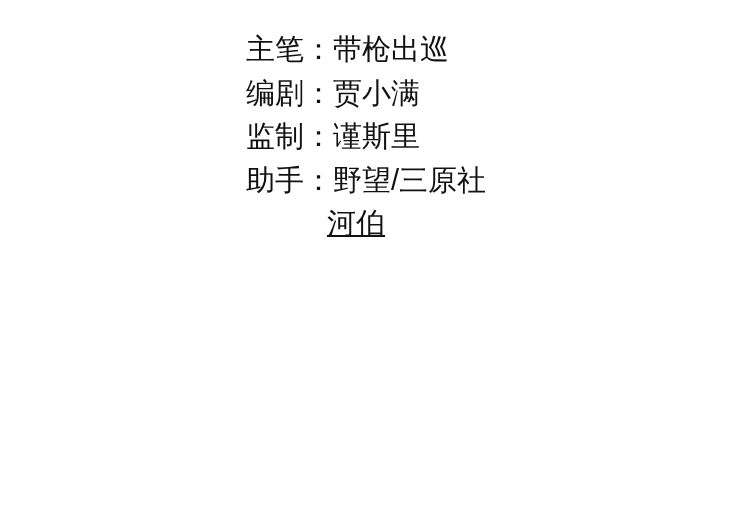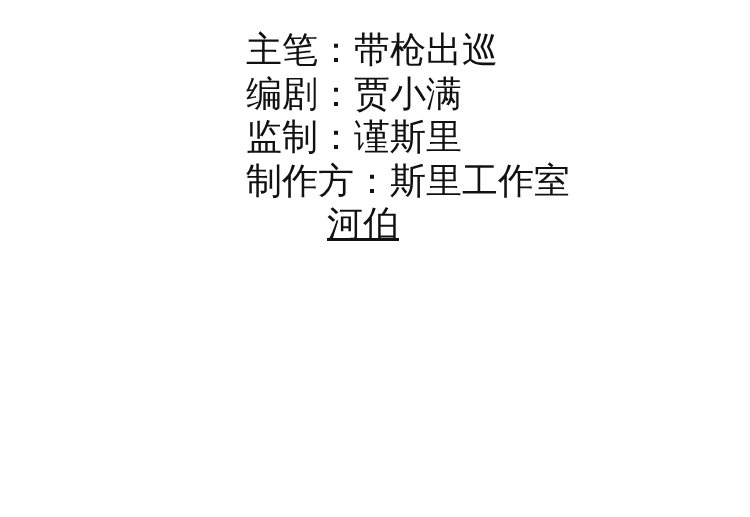--- a/index.html
+++ b/index.html
@@ -12,21 +12,21 @@
     background: #ffffff;
     overflow: hidden;
     position: relative;
     font-family: "Liberation Sans", sans-serif;
   }
   .credits {
     position: absolute;
     left: 246px;
     top: 28px;
     color: #111111;
-    font-size: 36px;
+    font-size: 29px;
     line-height: 43.5px;
     font-weight: 500;
     white-space: nowrap;
   }
   .credit-line {
     height: 43.5px;
   }
   .credit-line.continuation {
     padding-left: 81px; 
     text-decoration: underline;
@@ -42,18 +42,18 @@
   <div class="credit-line">
     <span class="credit-role">主笔：</span><span class="credit-name">带枪出巡</span>
   </div>
   <div class="credit-line">
     <span class="credit-role">编剧：</span><span class="credit-name">贾小满</span>
   </div>
   <div class="credit-line">
     <span class="credit-role">监制：</span><span class="credit-name">谨斯里</span>
   </div>
   <div class="credit-line">
-    <span class="credit-role">制作方：</span><span class="credit-name">斯里工作室</span>
+    <span class="credit-role">助手：</span><span class="credit-name">野望/三原社</span>
   </div>
   <div class="credit-line continuation">
     <span class="credit-role"></span><span class="credit-name">河伯</span>
   </div>
 </div>
 
 </body></html>

